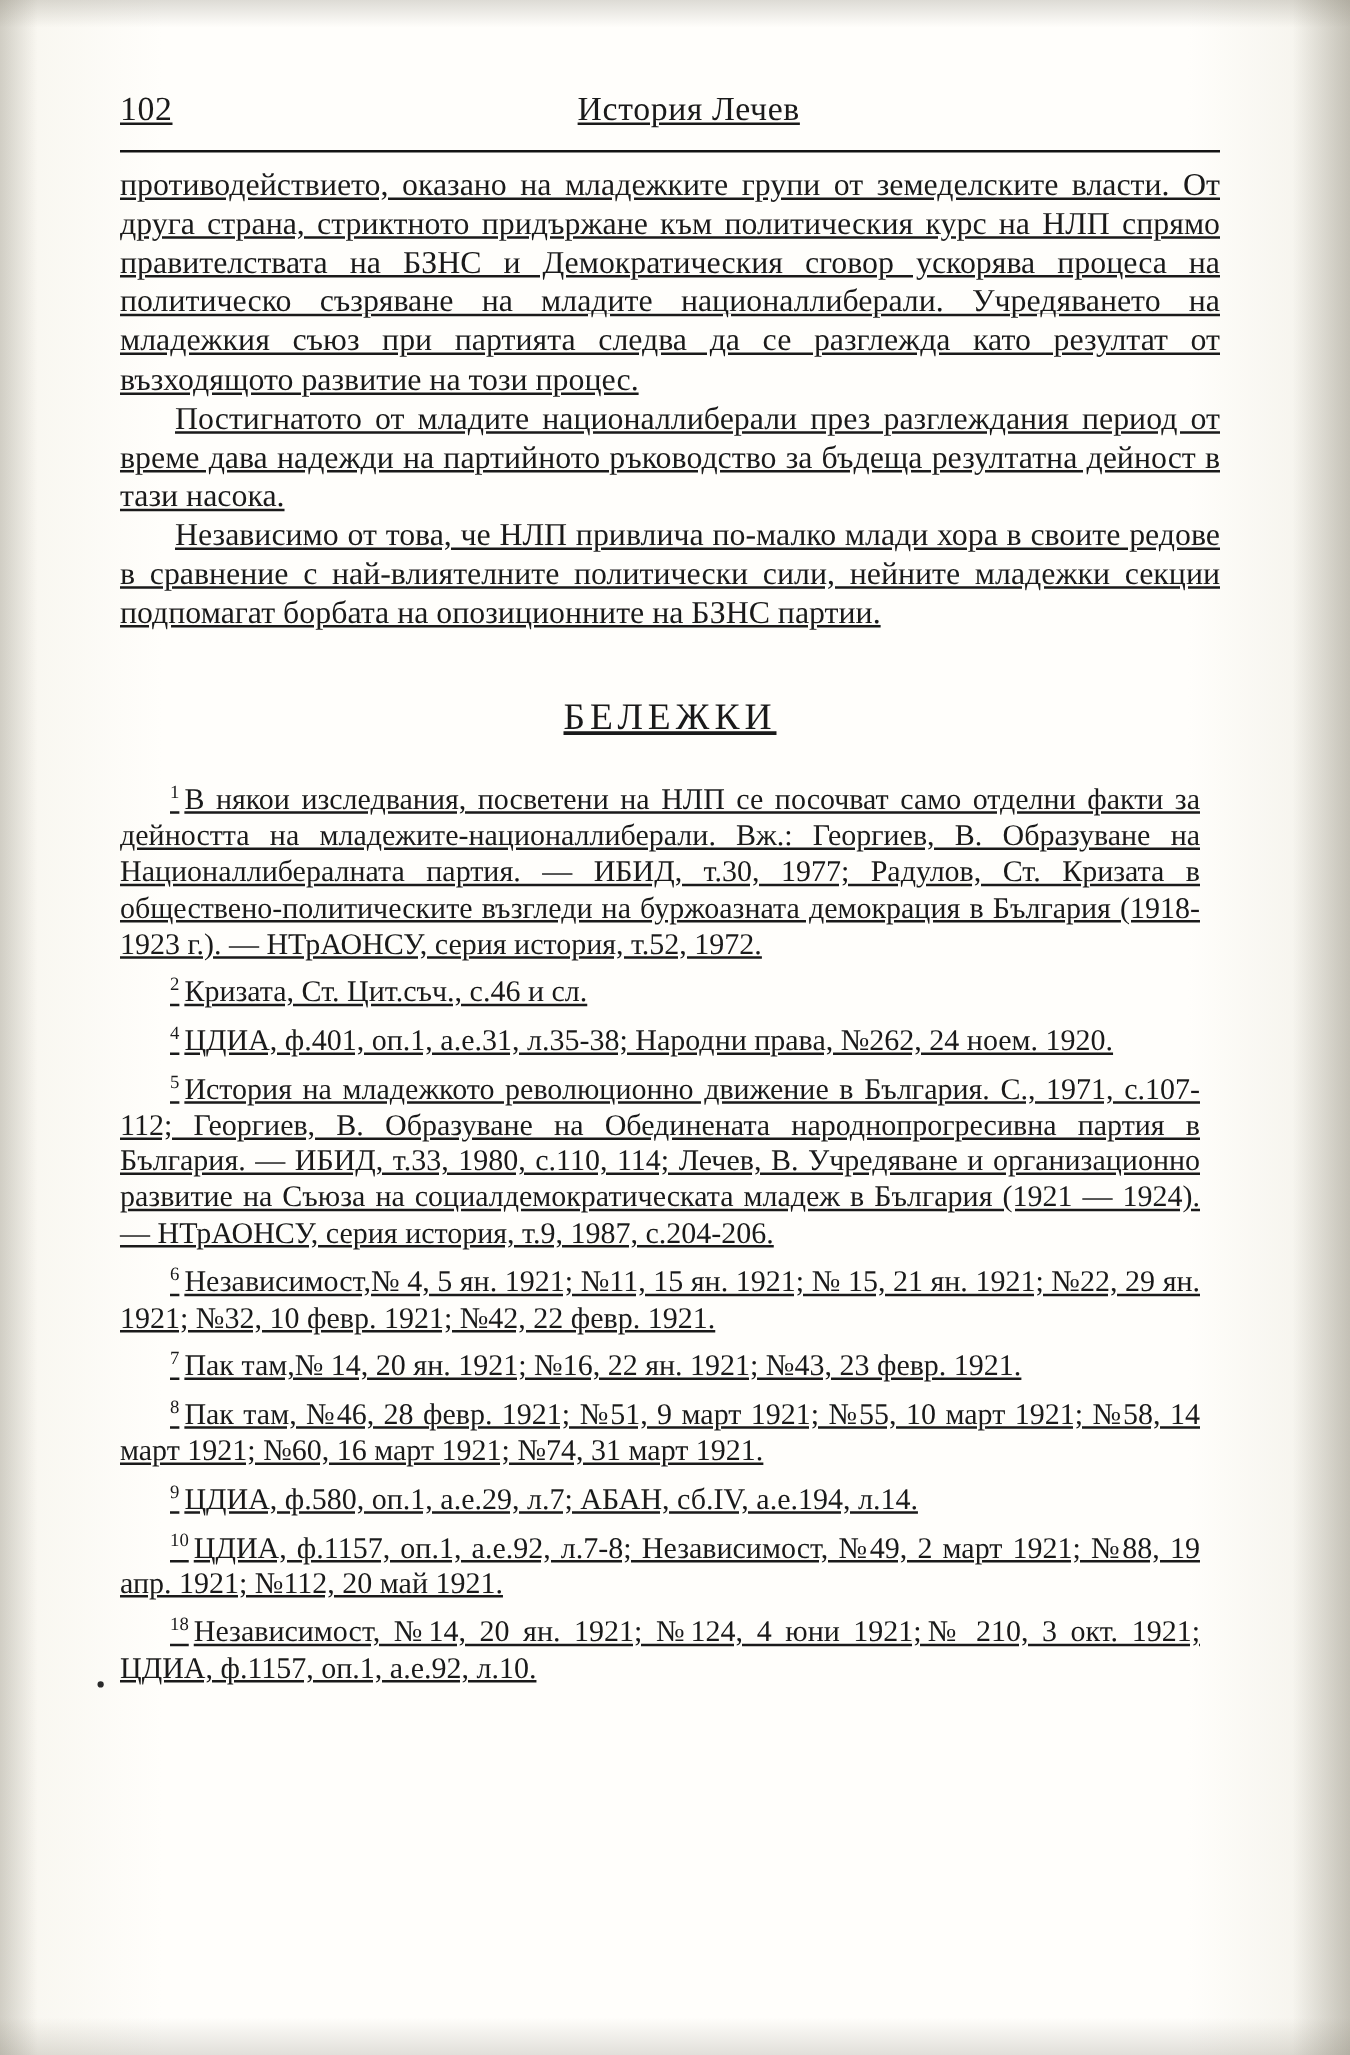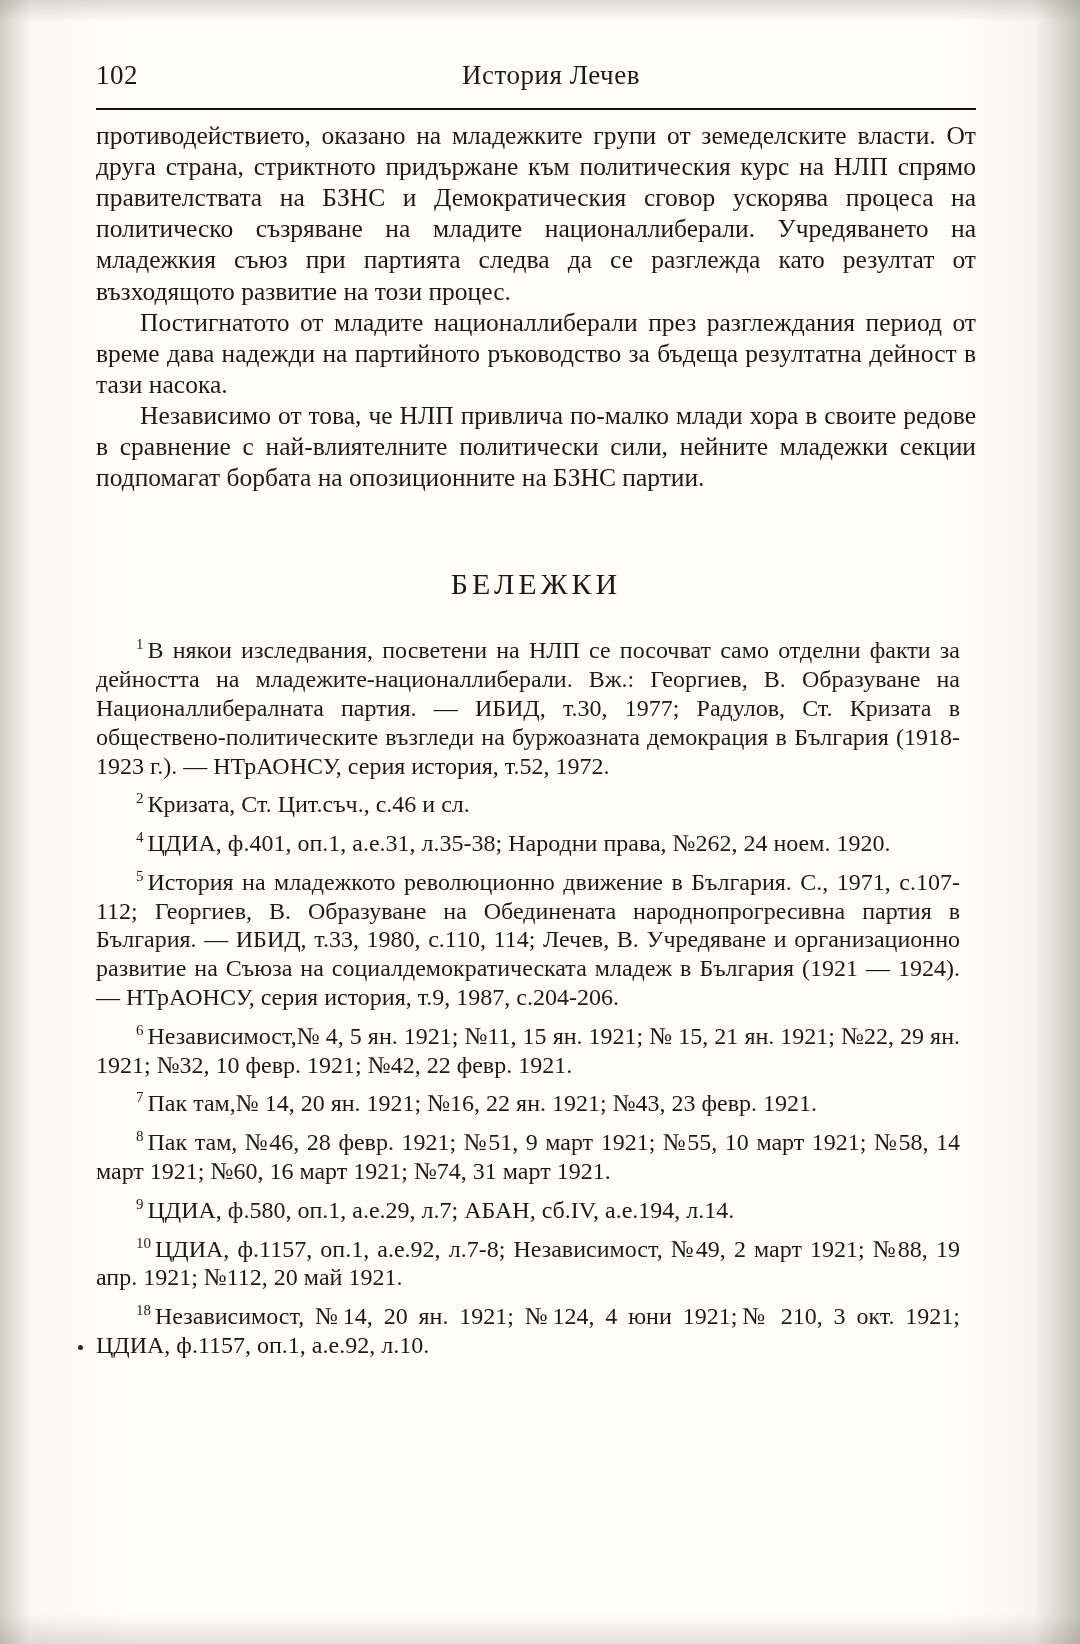--- a/index.html
+++ b/index.html
@@ -23,22 +23,23 @@
   
   .paper-tint {
     position: absolute;
     inset: 0;
     background: linear-gradient(90deg, #f7f5ee 0%, #fffefb 12%, #fffefb 88%, #f2f0e8 100%);
     pointer-events: none;
   }
   .content {
     position: absolute;
     left: 96px;
-    top: 60px;
+    top: 72px;
     width: 880px;
+    text-decoration: underline;
   }
   .running-head {
     display: flex;
     align-items: baseline;
     font-size: 27px;
     height: 40px;
   }
   .folio {
     width: 120px;
     font-size: 27px;
@@ -65,21 +66,21 @@
     text-justify: inter-word;
     hyphens: manual;
   }
   p.indent {
     text-indent: 44px;
   }
   .notes-title {
     text-align: center;
     font-size: 30px;
     letter-spacing: 4px;
-    margin-top: 74px;
+    margin-top: 52px;
     margin-bottom: 34px;
   }
   p.note {
     font-size: 24px;
     line-height: 1.2;
     margin: 0 16px 9px 0;
     text-align: justify;
     text-justify: inter-word;
     text-indent: 40px;
   }

